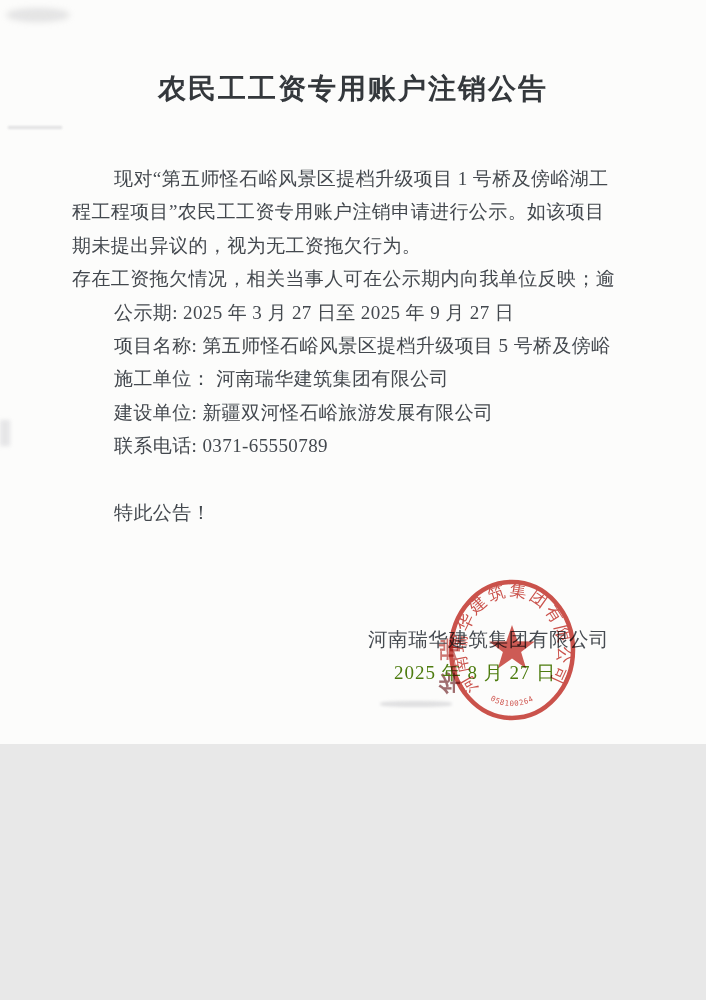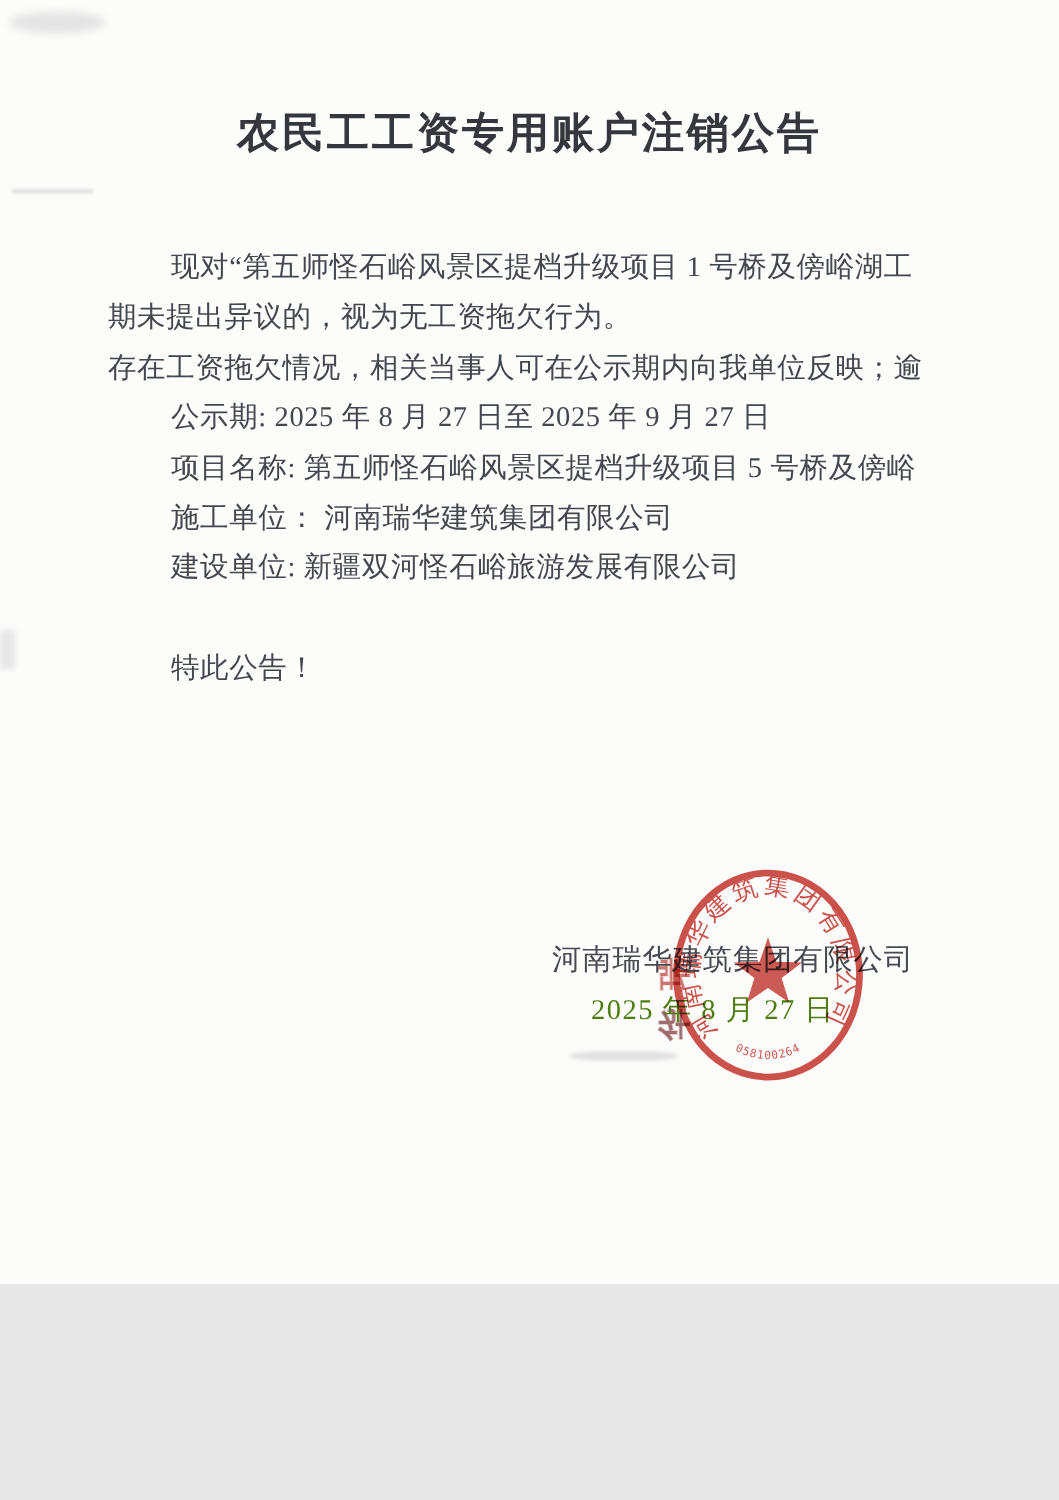--- a/index.html
+++ b/index.html
@@ -1,18 +1,18 @@
 <!DOCTYPE html>
 <html><head>
 <meta charset="utf-8">
 <style>
   html,body{margin:0;padding:0;background:#e8e8e8;}
   .page{
     position:relative;
-    width:706px;height:856px;
+    width:706px;height:744px;
     margin:0 auto;
     background:#fcfcfb;
     overflow:hidden;
     font-family:"Liberation Serif","DejaVu Serif",serif;
   }
   .doc-title{
     position:absolute;top:70px;left:0;width:706px;
     margin:0;text-align:center;
     font-family:"Liberation Sans","DejaVu Sans",sans-serif;
     font-size:28px;font-weight:bold;letter-spacing:2px;
@@ -66,26 +66,28 @@
 </style>
 </head>
 <body>
 
 <div class="page">
 
   <h1 class="doc-title">农民工工资专用账户注销公告</h1>
 
   <div class="body-text">
       <div class="bodyline indent">现对“第五师怪石峪风景区提档升级项目 1 号桥及傍峪湖工</div>
+      <div class="bodyline">程工程项目”农民工工资专用账户注销申请进行公示。如该项目</div>
       <div class="bodyline">期未提出异议的，视为无工资拖欠行为。</div>
       <div class="bodyline">存在工资拖欠情况，相关当事人可在公示期内向我单位反映；逾</div>
-      <div class="bodyline indent">公示期: 2025 年 8 月 27 日至 2025 年 9 月 27 日</div>
+      <div class="bodyline indent">公示期: 2025 年 3 月 27 日至 2025 年 9 月 27 日</div>
       <div class="bodyline indent">项目名称: 第五师怪石峪风景区提档升级项目 5 号桥及傍峪</div>
       <div class="bodyline indent">施工单位： 河南瑞华建筑集团有限公司</div>
       <div class="bodyline indent">建设单位: 新疆双河怪石峪旅游发展有限公司</div>
+      <div class="bodyline indent">联系电话: 0371-65550789</div>
       <div class="bodyline"></div>
       <div class="bodyline indent">特此公告！</div>
     </div>
 
   <div class="sig-company">河南瑞华建筑集团有限公司</div>
 
   <div class="sig-date">2025 年 8 月 27 日</div>
 
   <div class="seal-ghost">
     <span>瑞</span>

